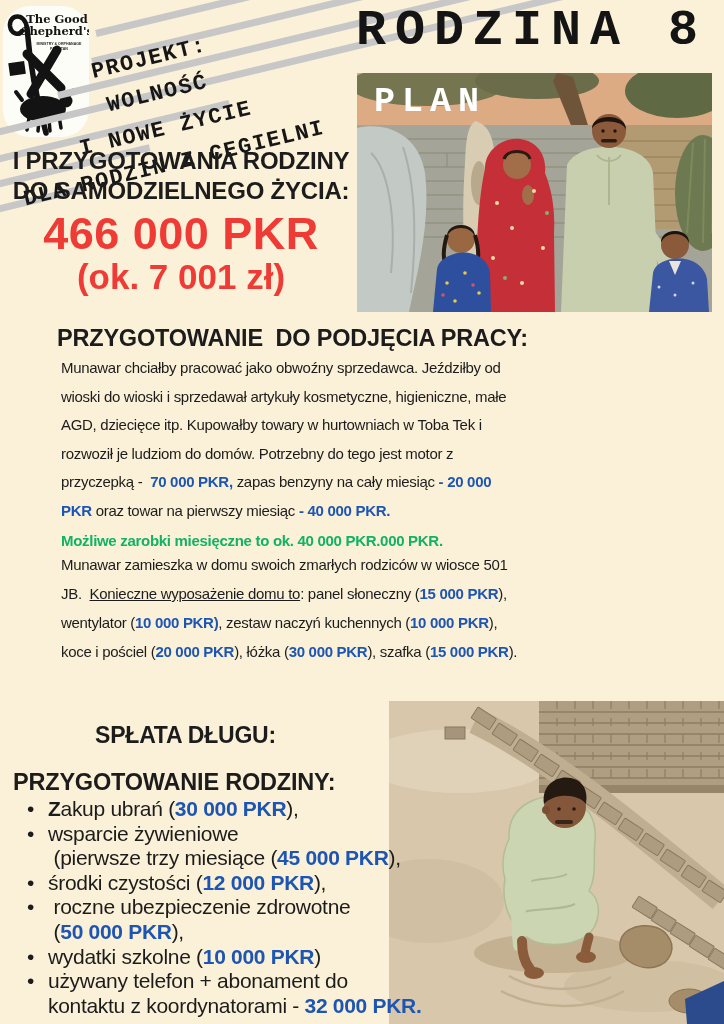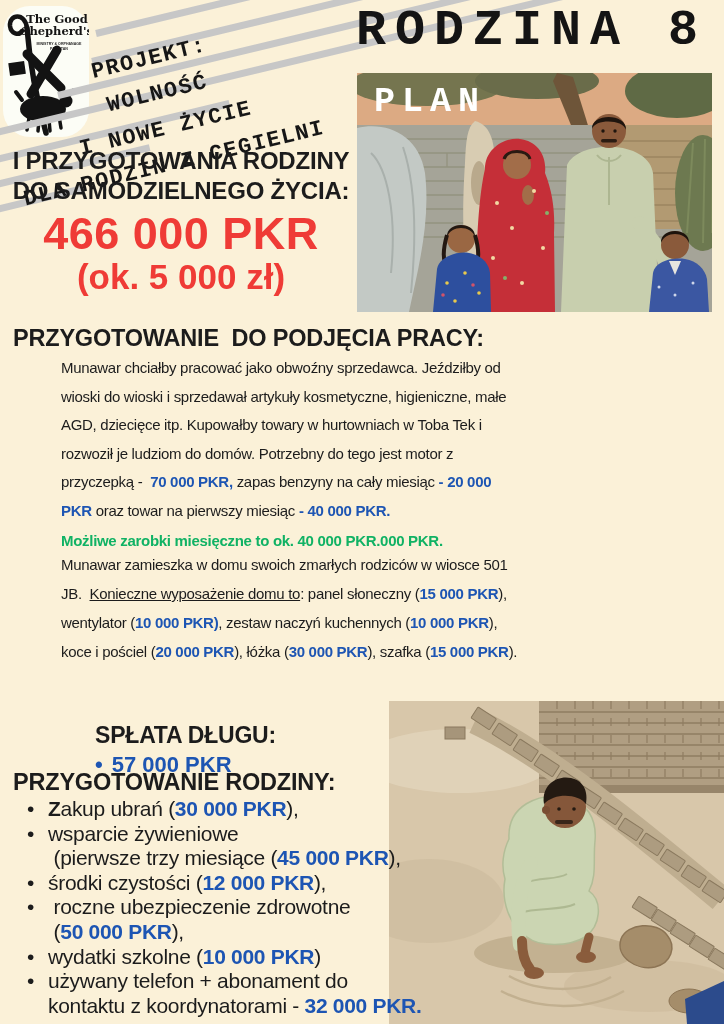--- a/index.html
+++ b/index.html
@@ -28,21 +28,21 @@
   
   .cost{position:absolute;left:8px;top:146px;width:346px;text-align:center;z-index:3;}
   .cost-line{font-weight:700;font-size:24px;line-height:30px;letter-spacing:-0.2px;}
   .cost-amount{font-weight:700;font-size:45px;line-height:48px;color:#ef3b36;margin-top:4px;letter-spacing:0.5px;}
   .cost-zl{font-weight:700;font-size:35px;line-height:38px;color:#ef3b36;}
   
   .section{position:absolute;left:13px;z-index:3;}
   .sec-heading{font-weight:700;font-size:23.5px;letter-spacing:-0.2px;white-space:pre-wrap;}
   .rich{font-size:15px;letter-spacing:-0.3px;white-space:pre-wrap;margin-left:48px;}
   .sec-work{top:325px;width:705px;}
-  .sec-work .sec-heading{line-height:27px;}
+  .sec-work .sec-heading{line-height:27px;margin-left:44px;}
   .sec-work .rich{line-height:28.5px;margin-top:2px;}
   .sec-home{top:549px;width:705px;}
   .sec-home .sec-heading{line-height:28px;}
   .sec-home .rich{line-height:29px;margin-top:1px;}
   .debt{position:absolute;left:95px;top:705px;width:330px;text-align:left;z-index:3;margin-top:17px;}
   .debt-heading{font-weight:700;font-size:23px;line-height:26px;letter-spacing:-0.2px;}
   .debt-amount{font-weight:700;font-size:22px;line-height:27px;color:#1d55b3;margin-top:3px;}
   .debt-amount .blt-inline{margin-right:9px;}
   .sec-family{top:769px;width:445px;}
   .sec-family .sec-heading{line-height:26px;}
@@ -181,38 +181,35 @@
           </g>
       </g>
     </svg>
   </div>
   <div class="plan-overlay">PLAN</div>
 
   <div class="cost">
     <div class="cost-line">I PRZYGOTOWANIA RODZINY</div>
     <div class="cost-line">DO SAMODZIELNEGO ŻYCIA:</div>
     <div class="cost-amount">466 000 PKR</div>
-    <div class="cost-zl">(ok. 5 000 zł)</div>
+    <div class="cost-zl">(ok. 7 001 zł)</div>
   </div>
 
   <div class="section sec-work">
     <div class="sec-heading">PRZYGOTOWANIE  DO PODJĘCIA PRACY:</div>
     <div class="rich"><span>Munawar chciałby pracować jako obwoźny sprzedawca. Jeździłby od</span><br><span>wioski do wioski i sprzedawał artykuły kosmetyczne, higieniczne, małe</span><br><span>AGD, dziecięce itp. Kupowałby towary w hurtowniach w Toba Tek i</span><br><span>rozwoził je ludziom do domów. Potrzebny do tego jest motor z</span><br><span>przyczepką -  </span><span class="seg-blue">70 000 PKR,</span><span> zapas benzyny na cały miesiąc </span><span class="seg-blue">- 20 000</span><br><span class="seg-blue">PKR</span><span> oraz towar na pierwszy miesiąc </span><span class="seg-blue">- 40 000 PKR.</span></div>
     <div class="rich"><span class="seg-green">Możliwe zarobki miesięczne to ok. 40 000 PKR.000 PKR.</span></div>
   </div>
 
   <div class="section sec-home">
     <div class="rich"><span>Munawar zamieszka w domu swoich zmarłych rodziców w wiosce 501</span><br><span>JB.  </span><span class="seg-u">Konieczne wyposażenie domu to</span><span>: panel słoneczny (</span><span class="seg-blue">15 000 PKR</span><span>),</span><br><span>wentylator (</span><span class="seg-blue">10 000 PKR)</span><span>, zestaw naczyń kuchennych (</span><span class="seg-blue">10 000 PKR</span><span>),</span><br><span>koce i pościel (</span><span class="seg-blue">20 000 PKR</span><span>), łóżka (</span><span class="seg-blue">30 000 PKR</span><span>), szafka (</span><span class="seg-blue">15 000 PKR</span><span>).</span></div>
   </div>
 
   <div class="debt">
     <div class="debt-heading">SPŁATA DŁUGU:</div>
-    <div class="debt-amount">
-      <span class="blt-inline">•</span><span>57 000 PKR</span>
-    </div>
   </div>
 
   <div class="section sec-family">
     <div class="sec-heading">PRZYGOTOWANIE RODZINY:</div>
     <ul class="fam-list">
         <li><span class="blt">•</span><span class="li-body"><span class="seg-b">Z</span><span>akup ubrań (</span><span class="seg-blue">30 000 PKR</span><span>),</span></span></li>
         <li><span class="blt">•</span><span class="li-body"><span>wsparcie żywieniowe</span><br><span> (pierwsze trzy miesiące (</span><span class="seg-blue">45 000 PKR</span><span>),</span></span></li>
         <li><span class="blt">•</span><span class="li-body"><span>środki czystości (</span><span class="seg-blue">12 000 PKR</span><span>),</span></span></li>
         <li><span class="blt">•</span><span class="li-body"><span> roczne ubezpieczenie zdrowotne</span><br><span> (</span><span class="seg-blue">50 000 PKR</span><span>),</span></span></li>
         <li><span class="blt">•</span><span class="li-body"><span>wydatki szkolne (</span><span class="seg-blue">10 000 PKR</span><span>)</span></span></li>

